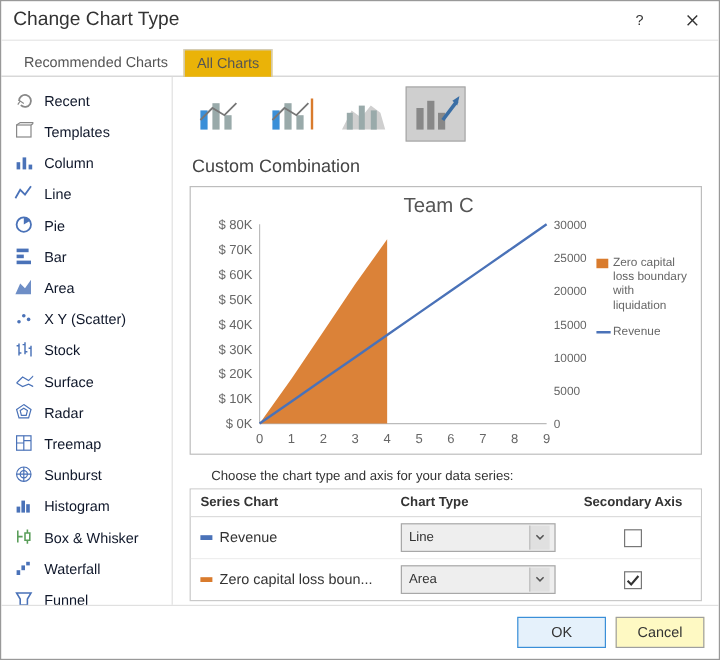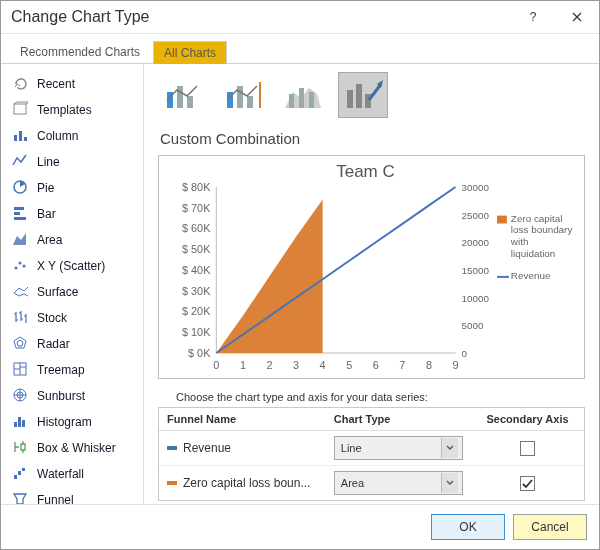--- a/index.html
+++ b/index.html
@@ -128,32 +128,32 @@
               <circle cx="4" cy="11" r="1.5" fill="#4a72b8"></circle>
               <circle cx="8" cy="6" r="1.5" fill="#4a72b8"></circle>
               <circle cx="12" cy="9" r="1.5" fill="#4a72b8"></circle>
             </svg>
           </span>
           <span>X Y (Scatter)</span>
         </div>
         <div class="sb-item">
           <span class="sb-icon">
             <svg width="16" height="16" viewBox="0 0 16 16">
+              <path d="M4 3v10M4 5h-2M4 11h2M9 2v10M9 4h-2M9 10h2M14 5v9M14 7h-2" stroke="#4a72b8" stroke-width="1.2"></path>
+            </svg>
+          </span>
+          <span>Stock</span>
+        </div>
+        <div class="sb-item">
+          <span class="sb-icon">
+            <svg width="16" height="16" viewBox="0 0 16 16">
               <path d="M2 10l5-5 5 3 4-4M2 10l5 3 5-2 4 2" fill="none" stroke="#4a72b8"></path>
             </svg>
           </span>
           <span>Surface</span>
-        </div>
-        <div class="sb-item">
-          <span class="sb-icon">
-            <svg width="16" height="16" viewBox="0 0 16 16">
-              <path d="M4 3v10M4 5h-2M4 11h2M9 2v10M9 4h-2M9 10h2M14 5v9M14 7h-2" stroke="#4a72b8" stroke-width="1.2"></path>
-            </svg>
-          </span>
-          <span>Stock</span>
         </div>
         <div class="sb-item">
           <span class="sb-icon">
             <svg width="16" height="16" viewBox="0 0 16 16">
               <polygon points="8,2 14,6 12,13 4,13 2,6" fill="none" stroke="#4a72b8"></polygon>
               <polygon points="8,5 11,7 10,11 6,11 5,7" fill="none" stroke="#4a72b8"></polygon>
             </svg>
           </span>
           <span>Radar</span>
         </div>
@@ -293,21 +293,21 @@
             <text x="356" y="89" font-size="10" fill="#666">with</text>
             <text x="356" y="101" font-size="10" fill="#666">liquidation</text>
             <line x1="342" y1="121" x2="354" y2="121" stroke="#4a72b8" stroke-width="2"></line>
             <text x="356" y="123" font-size="10" fill="#666">Revenue</text>
           </svg>
       </div>
 
       <div class="instruction">Choose the chart type and axis for your data series:</div>
       <div class="series-grid">
         <div class="sg-head">
-          <div class="col-name">Funnel Name</div>
+          <div class="col-name">Series Chart</div>
           <div class="col-type">Chart Type</div>
           <div class="col-axis">Secondary Axis</div>
         </div>
         <div id="series-rows">
             <div class="sg-row" style="border-bottom: 1px solid rgb(238, 238, 238);">
               <div class="col-name">
                 <span class="swatch" style="background:#4a72b8"></span>
                 <span class="trunc">Revenue</span>
               </div>
               <div class="col-type">

